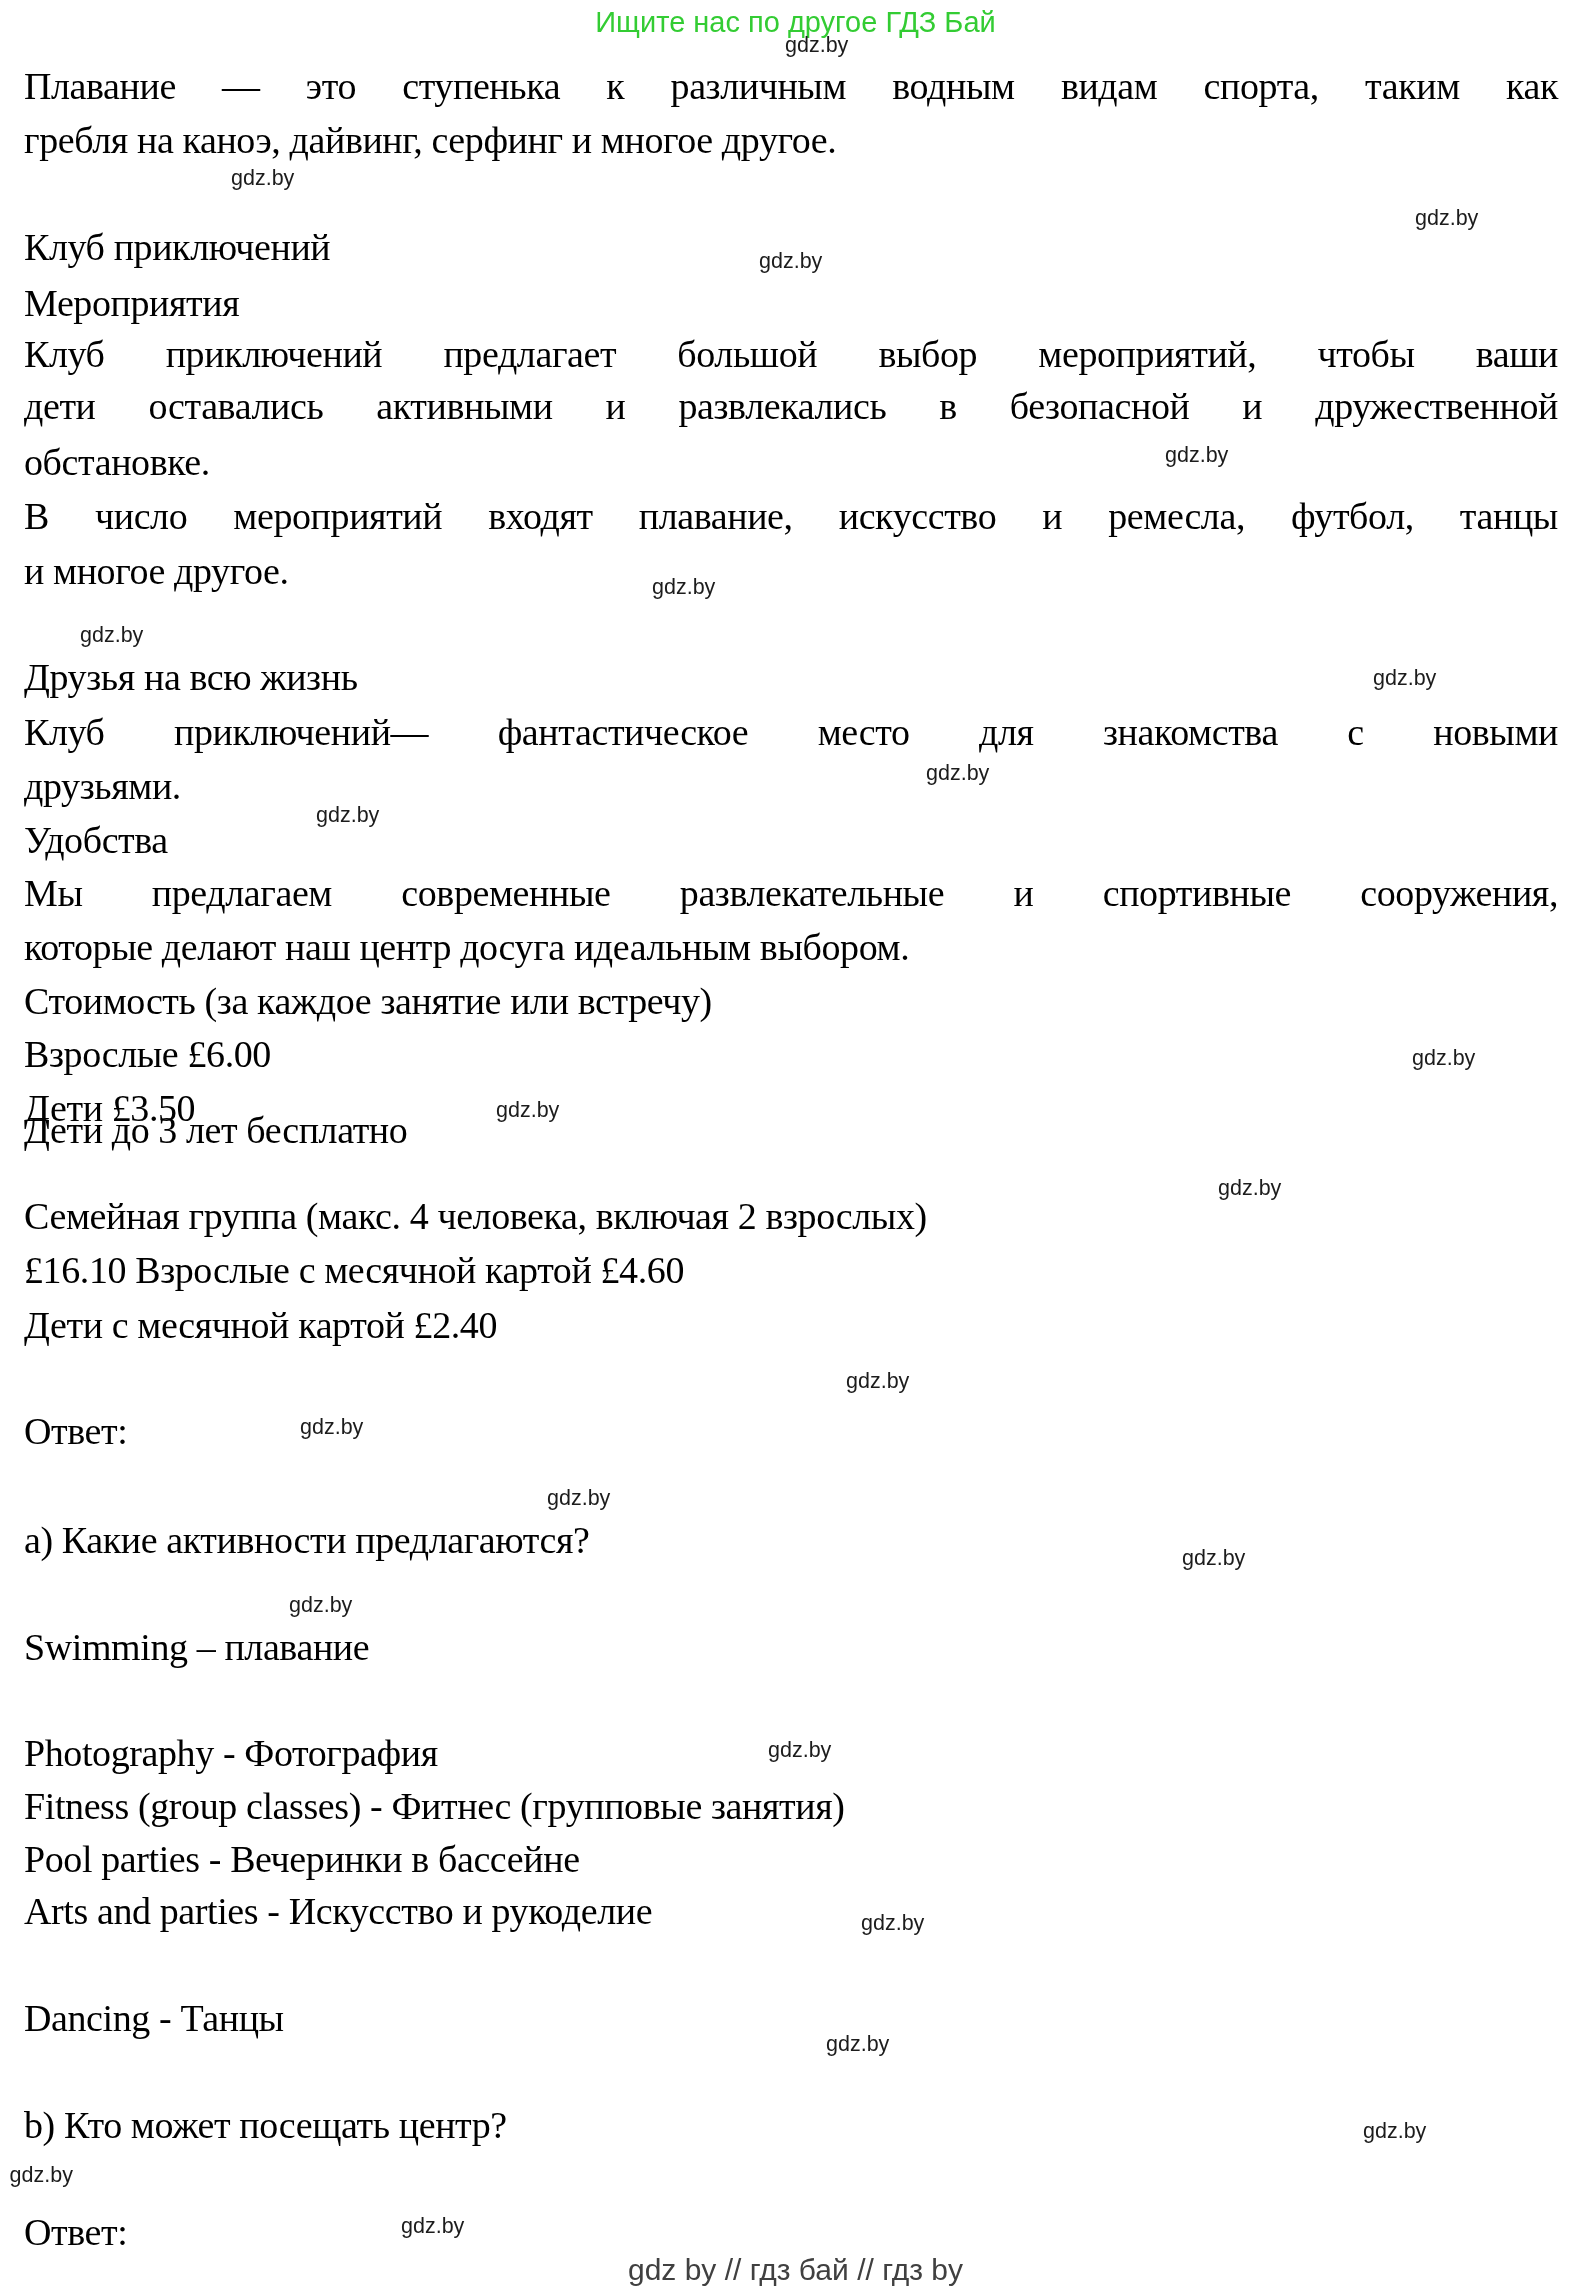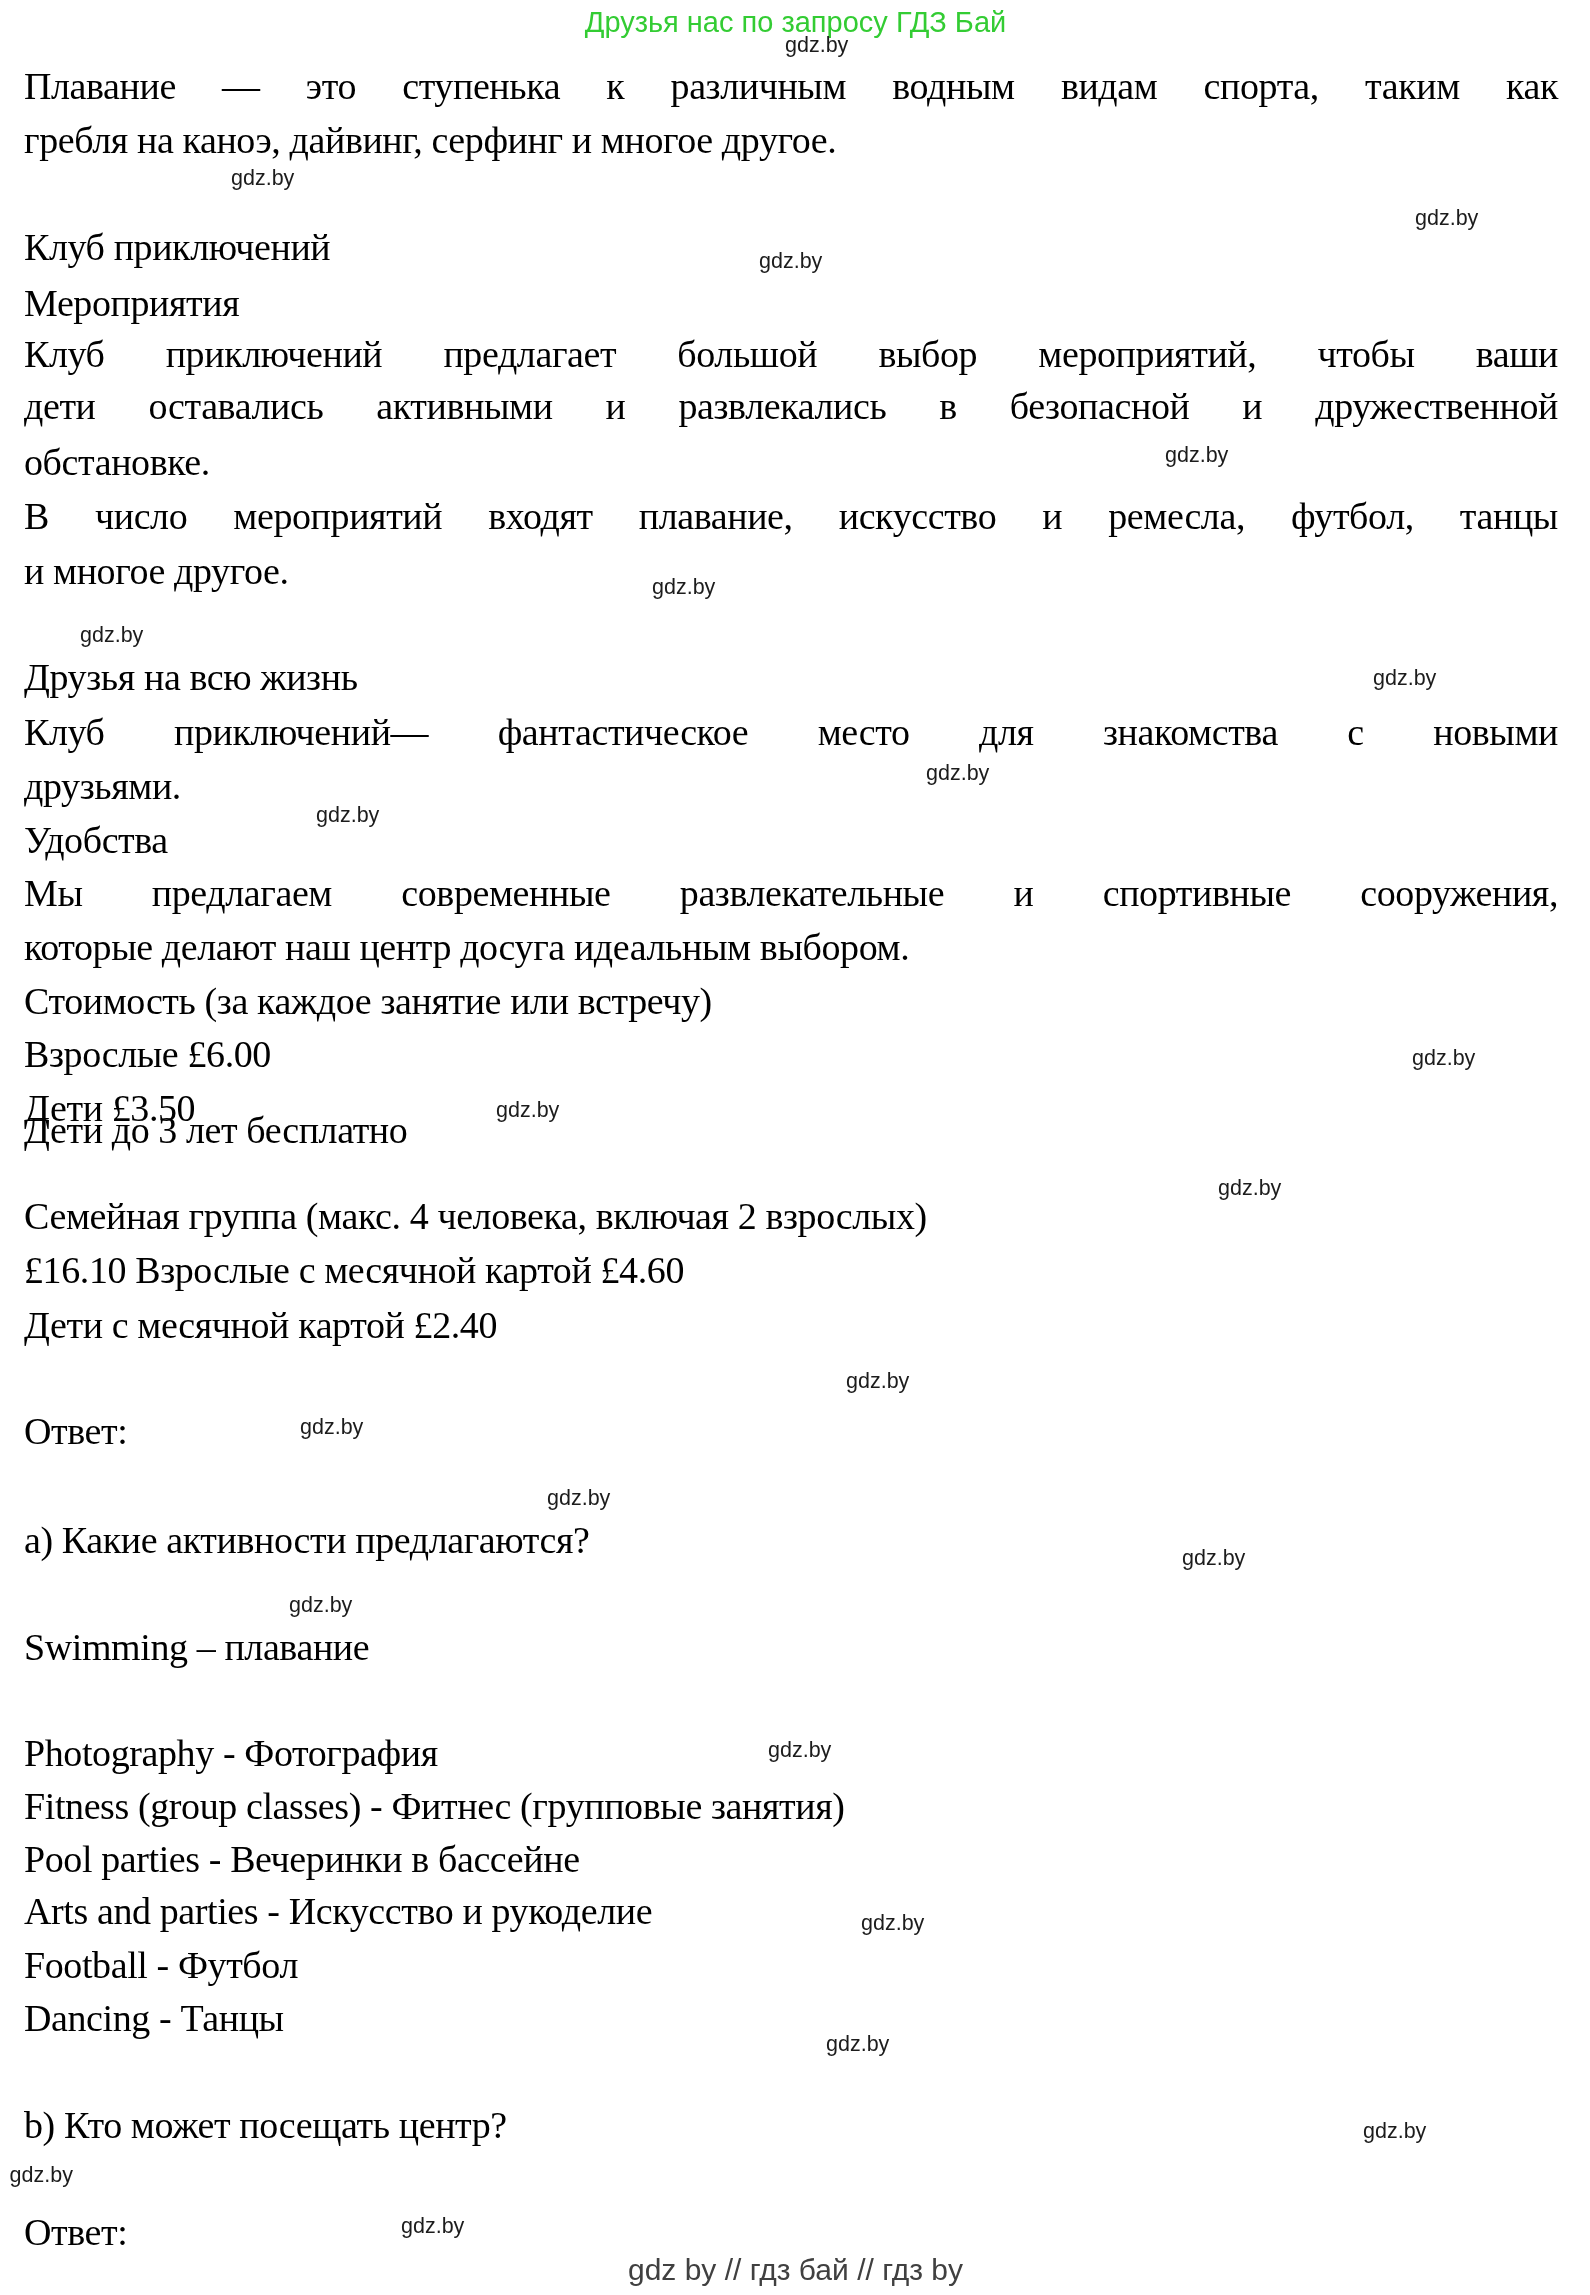--- a/index.html
+++ b/index.html
@@ -55,21 +55,21 @@
     font-size: 30px;
     line-height: 37px;
     color: #404040;
   }
 </style>
 </head>
 <body>
 
 <div class="page">
 
-  <div class="promo">Друзья нас по запросу ГДЗ Бай</div>
+  <div class="promo">Ищите нас по другое ГДЗ Бай</div>
 
   <div class="l just" style="top:59px">Плавание — это ступенька к различным водным видам спорта, таким как</div>
   <div class="l" style="top:113px">гребля на каноэ, дайвинг, серфинг и многое другое.</div>
 
   <div class="l" style="top:220px">Клуб приключений</div>
   <div class="l" style="top:276px">Мероприятия</div>
   <div class="l just" style="top:327px">Клуб приключений предлагает большой выбор мероприятий, чтобы ваши</div>
   <div class="l just" style="top:379px">дети оставались активными и развлекались в безопасной и дружественной</div>
   <div class="l" style="top:435px">обстановке.</div>
   <div class="l just" style="top:489px">В число мероприятий входят плавание, искусство и ремесла, футбол, танцы</div>
@@ -93,21 +93,20 @@
 
   <div class="l" style="top:1404px">Ответ:</div>
 
   <div class="l" style="top:1513px">a) Какие активности предлагаются?</div>
 
   <div class="l" style="top:1620px">Swimming – плавание</div>
   <div class="l" style="top:1726px">Photography - Фотография</div>
   <div class="l" style="top:1779px">Fitness (group classes) - Фитнес (групповые занятия)</div>
   <div class="l" style="top:1832px">Pool parties - Вечеринки в бассейне</div>
   <div class="l" style="top:1884px">Arts and parties - Искусство и рукоделие</div>
-  <div class="l" style="top:1938px">Football - Футбол</div>
   <div class="l" style="top:1991px">Dancing - Танцы</div>
 
   <div class="l" style="top:2098px">b) Кто может посещать центр?</div>
   <div class="l" style="top:2205px">Ответ:</div>
 
   <span class="wm" style="left:785px;  top:33px">gdz.by</span>
   <span class="wm" style="left:231px;  top:166px">gdz.by</span>
   <span class="wm" style="left:1415px; top:206px">gdz.by</span>
   <span class="wm" style="left:759px;  top:249px">gdz.by</span>
   <span class="wm" style="left:1165px; top:443px">gdz.by</span>

